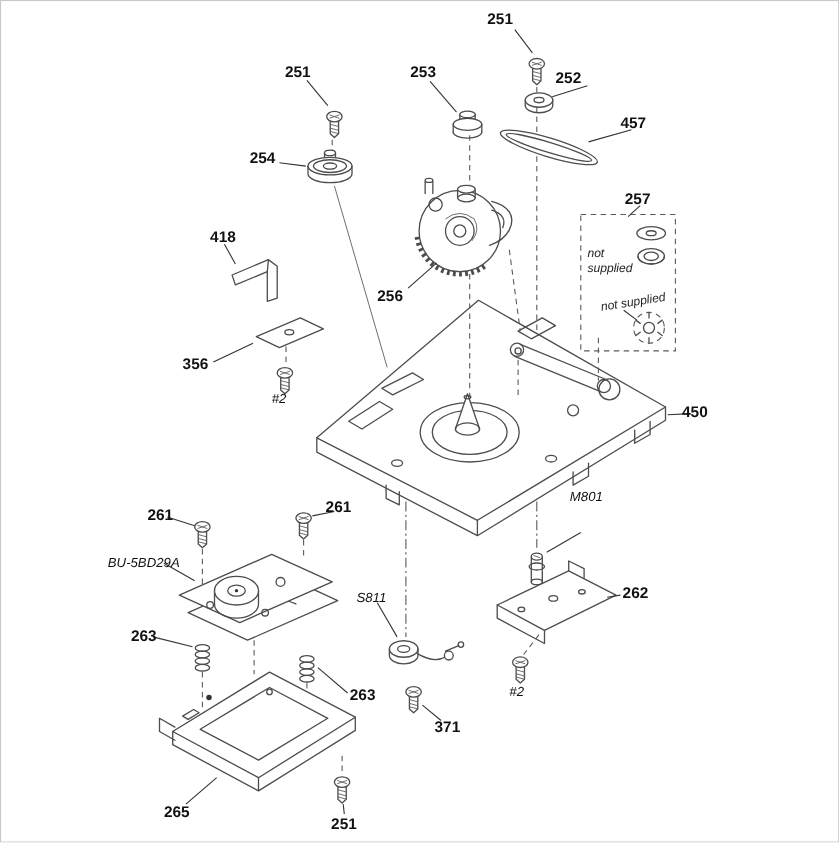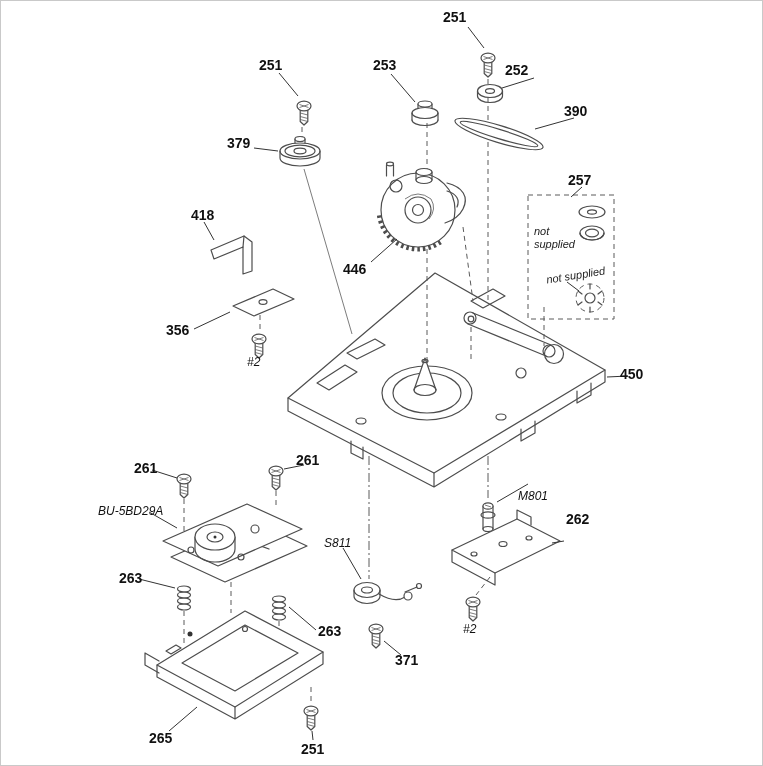--- a/index.html
+++ b/index.html
@@ -269,38 +269,38 @@
     <line x1="400" y1="654" x2="383" y2="640" class="leader"></line>
     <line x1="168" y1="730" x2="196" y2="706" class="leader"></line>
     <line x1="312" y1="739" x2="311" y2="730" class="leader"></line>
   </g>
 </svg>
 
 <span class="callout" style="left:442px;top:8px">251</span>
 <span class="callout" style="left:372px;top:56px">253</span>
 <span class="callout" style="left:504px;top:61px">252</span>
 <span class="callout" style="left:258px;top:56px">251</span>
-<span class="callout" style="left:563px;top:102px">390</span>
-<span class="callout" style="left:226px;top:134px">379</span>
+<span class="callout" style="left:563px;top:102px">457</span>
+<span class="callout" style="left:226px;top:134px">254</span>
 <span class="callout" style="left:567px;top:171px">257</span>
-<span class="callout" style="left:342px;top:260px">446</span>
+<span class="callout" style="left:342px;top:260px">256</span>
 <span class="callout" style="left:190px;top:206px">418</span>
 <span class="callout" style="left:165px;top:321px">356</span>
 <span class="callout" style="left:619px;top:365px">450</span>
 <span class="callout" style="left:133px;top:459px">261</span>
 <span class="callout" style="left:295px;top:451px">261</span>
-<span class="callout" style="left:565px;top:510px">262</span>
+<span class="callout" style="left:565px;top:530px">262</span>
 <span class="callout" style="left:118px;top:569px">263</span>
 <span class="callout" style="left:317px;top:622px">263</span>
 <span class="callout" style="left:394px;top:651px">371</span>
 <span class="callout" style="left:148px;top:729px">265</span>
 <span class="callout" style="left:300px;top:740px">251</span>
 
 <span class="ref" style="left:97px;top:503px">BU-5BD29A</span>
-<span class="ref" style="left:517px;top:488px">M801</span>
+<span class="ref" style="left:517px;top:443px">M801</span>
 <span class="ref" style="left:323px;top:535px">S811</span>
 <span class="ref" style="left:246px;top:354px">#2</span>
 <span class="ref" style="left:462px;top:621px">#2</span>
 
 <span class="note" style="left:533px;top:224px">not</span>
 <span class="note" style="left:533px;top:237px">supplied</span>
 <span class="note" style="left:545px;top:268px;transform:rotate(-9deg)">not supplied</span>
 
 </div>
 

